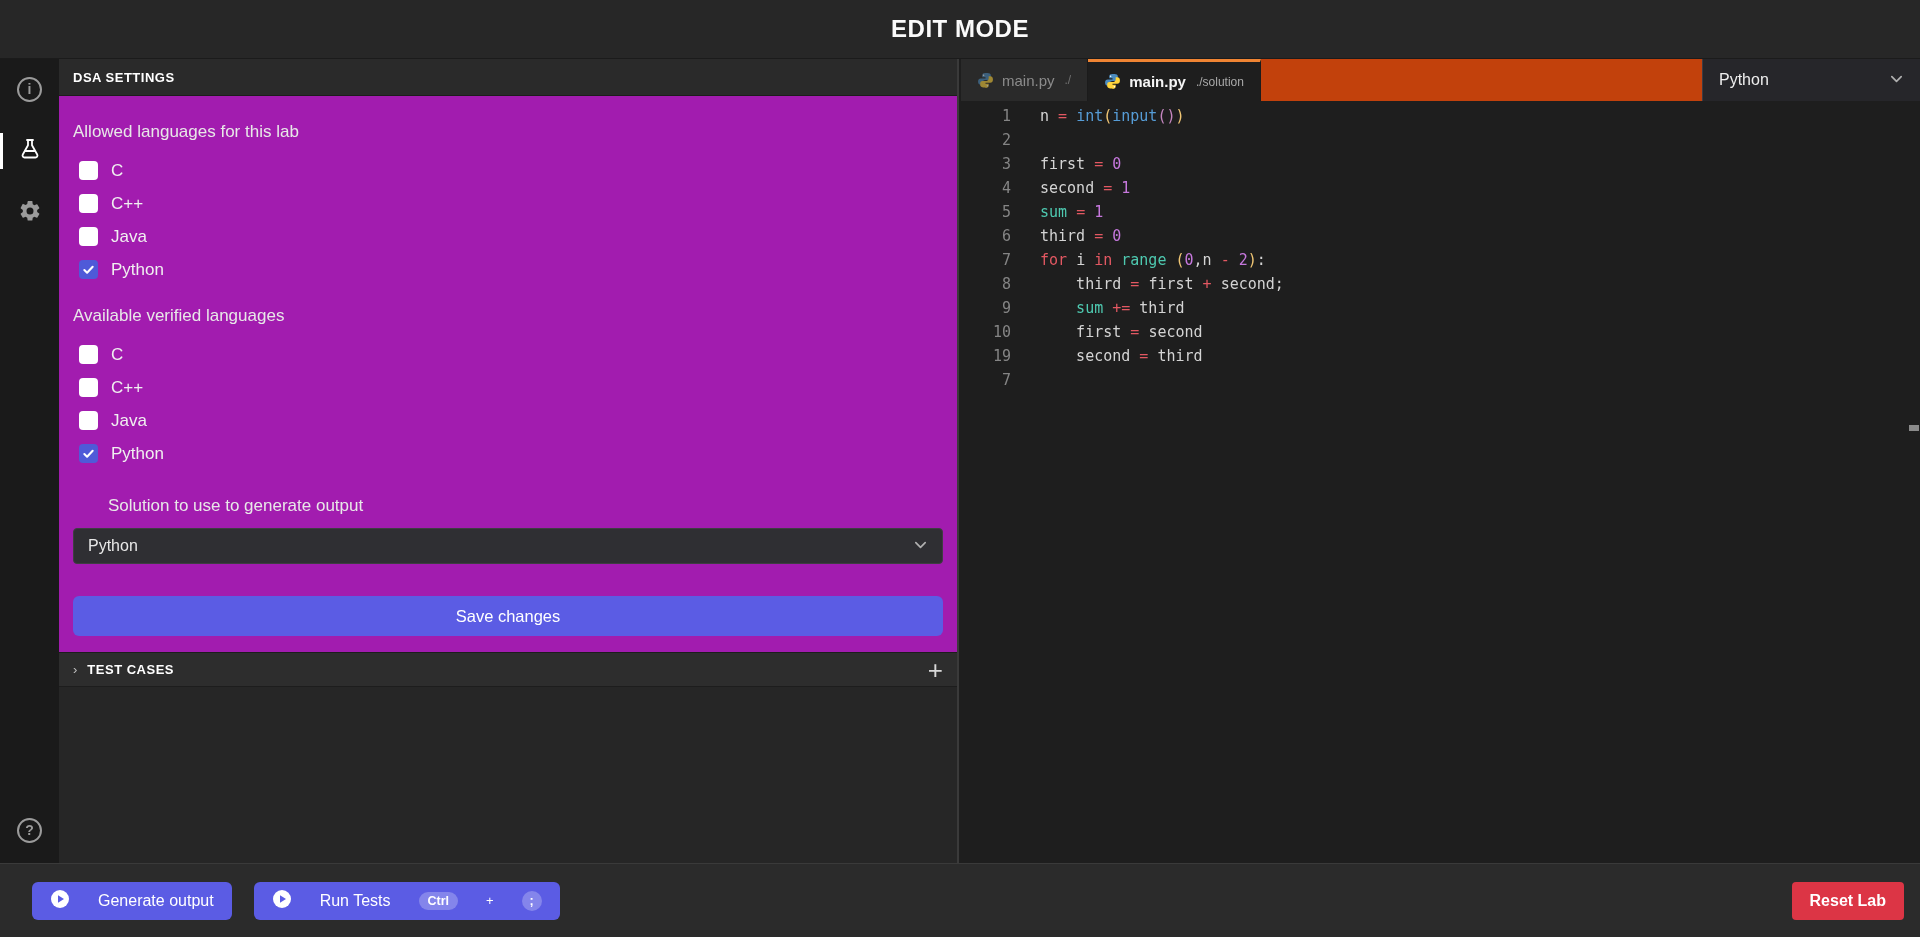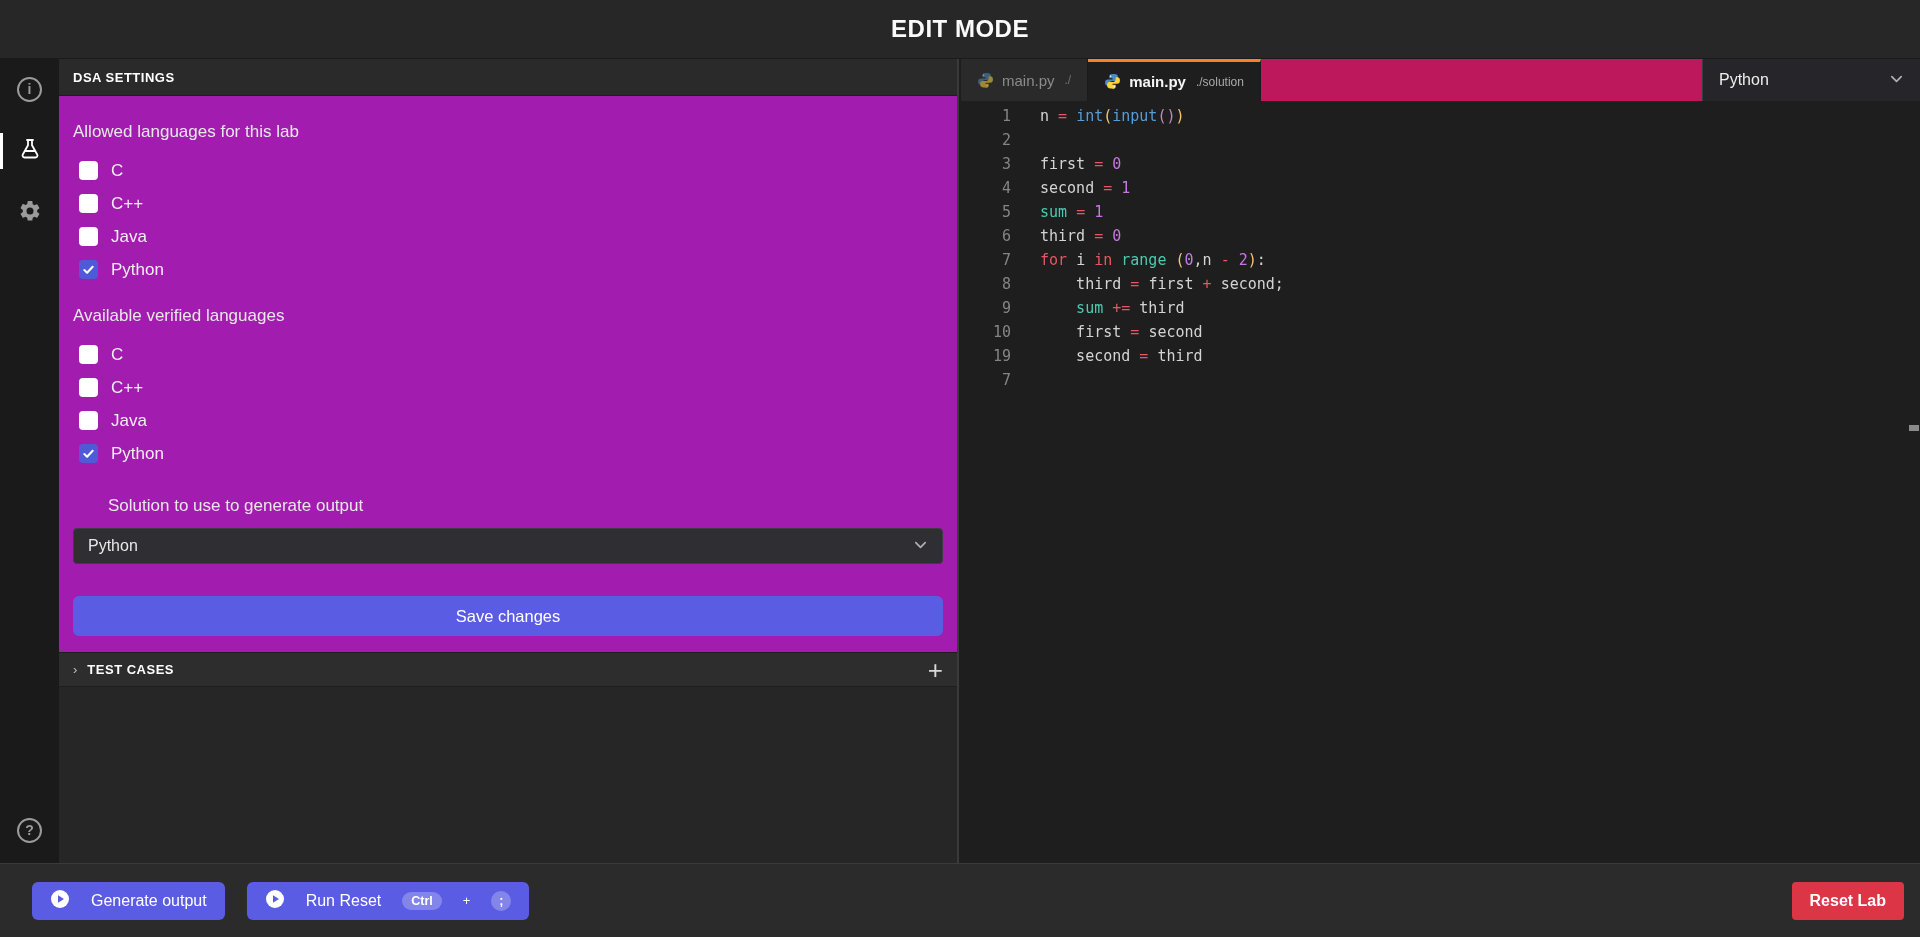--- a/index.html
+++ b/index.html
@@ -33,21 +33,21 @@
   .select .sel-val { flex: 1; }
   .save-btn { margin-top: 32px; display: block; height: 40px; width: 100%; background: #5b5ce4; border: none; border-radius: 6px; color: #ffffff; font-size: 16.5px; font-family: inherit; cursor: pointer; }
   .testcases-bar { height: 35px; background: #2d2d2d; border-top: 1px solid #1d1d1d; border-bottom: 1px solid #1d1d1d; display: flex; align-items: center; padding: 0 14px; color: #ffffff; flex: 0 0 auto; }
   .tc-chevron { color: #c0c0c0; font-size: 13px; margin-right: 10px; cursor: pointer; }
   .tc-title { font-size: 13px; font-weight: 700; letter-spacing: .5px; }
   .tc-add { margin-left: auto; color: #d8d8d8; font-size: 26px; font-weight: 300; line-height: 1; cursor: pointer; }
   .panel-empty { flex: 1; background: #262626; }
 
   
   .editor { position: absolute; left: 961px; top: 59px; width: 959px; height: 804px; background: #1e1e1e; }
-  .tabbar { height: 42px; background: #be185d; display: flex; align-items: stretch; }
+  .tabbar { height: 42px; background: #c2410c; display: flex; align-items: stretch; }
   .tab { display: flex; align-items: center; padding: 0 16px; gap: 8px; border-right: 1px solid #1b1b1b; cursor: pointer; }
   .tab .pyicon { width: 17px; height: 17px; flex: 0 0 auto; }
   .tab.inactive { background: #2a2a2a; }
   .tab.inactive .tab-name { color: #8b8b8b; font-size: 15px; }
   .tab.inactive .tab-path { color: #6f6f6f; font-size: 12px; }
   .tab.inactive .pyicon { opacity: .55; }
   .tab.active { background: #1e1e1e; border-top: 3px solid #ef8433; }
   .tab.active .tab-name { color: #f5f5f5; font-size: 15px; font-weight: 600; }
   .tab.active .tab-path { color: #a9a9a9; font-size: 12px; }
   .tab-path { margin-left: 2px; }
@@ -55,21 +55,21 @@
   .lang-select .sel-val { flex: 1; }
 
   .code { padding-top: 3px; font-family: "DejaVu Sans Mono", monospace; font-size: 15px; line-height: 24px; position: relative; }
   .code-line { display: flex; white-space: pre; }
   .ln { width: 50px; text-align: right; color: #858585; flex: 0 0 auto; user-select: none; }
   .ct { padding-left: 29px; }
   .scroll-mark { position: absolute; right: 1px; top: 324px; width: 10px; height: 6px; background: #8a8a8a; }
 
   
   .bottombar { position: absolute; left: 0; bottom: 0; width: 1920px; height: 74px; background: #2b2b2b; border-top: 1px solid #3a3a3a; display: flex; align-items: center; padding: 0 16px 0 32px; gap: 22px; }
-  .btn { height: 38px; border: none; border-radius: 6px; display: inline-flex; align-items: center; gap: 21px; padding: 0 18px; font-size: 16px; color: #ffffff; font-family: inherit; cursor: pointer; }
+  .btn { height: 38px; border: none; border-radius: 6px; display: inline-flex; align-items: center; gap: 28px; padding: 0 18px; font-size: 16px; color: #ffffff; font-family: inherit; cursor: pointer; }
   .btn-primary { background: #5b5ce4; }
   .btn-danger { background: #dc3545; border-radius: 4px; margin-left: auto; font-weight: 600; }
   .kbd-pill { background: rgba(255,255,255,.25); border-radius: 10px; padding: 2px 9px; font-size: 12.5px; font-weight: 600; }
   .kbd-plus { font-size: 13px; }
   .kbd-key { background: rgba(255,255,255,.25); border-radius: 50%; width: 20px; height: 20px; display: inline-flex; align-items: center; justify-content: center; font-size: 12.5px; font-weight: 600; }
 </style>
 </head>
 <body>
 
 <div id="app">
@@ -241,21 +241,21 @@
       </span>
       <span>Generate output</span>
     </button>
     <button class="btn btn-primary">
       <span>
         <svg width="20" height="20" viewBox="0 0 20 20">
             <circle cx="10" cy="10" r="9" fill="#ffffff"></circle>
             <path d="M8 6.2v7.6L14 10z" fill="#5b5ce4"></path>
           </svg>
       </span>
-      <span>Run Reset</span>
+      <span>Run Tests</span>
       <span class="kbd-pill">Ctrl</span>
       <span class="kbd-plus">+</span>
       <span class="kbd-key">;</span>
     </button>
     <button class="btn btn-danger">Reset Lab</button>
   </div>
 
 </div>
 
 </body></html>

